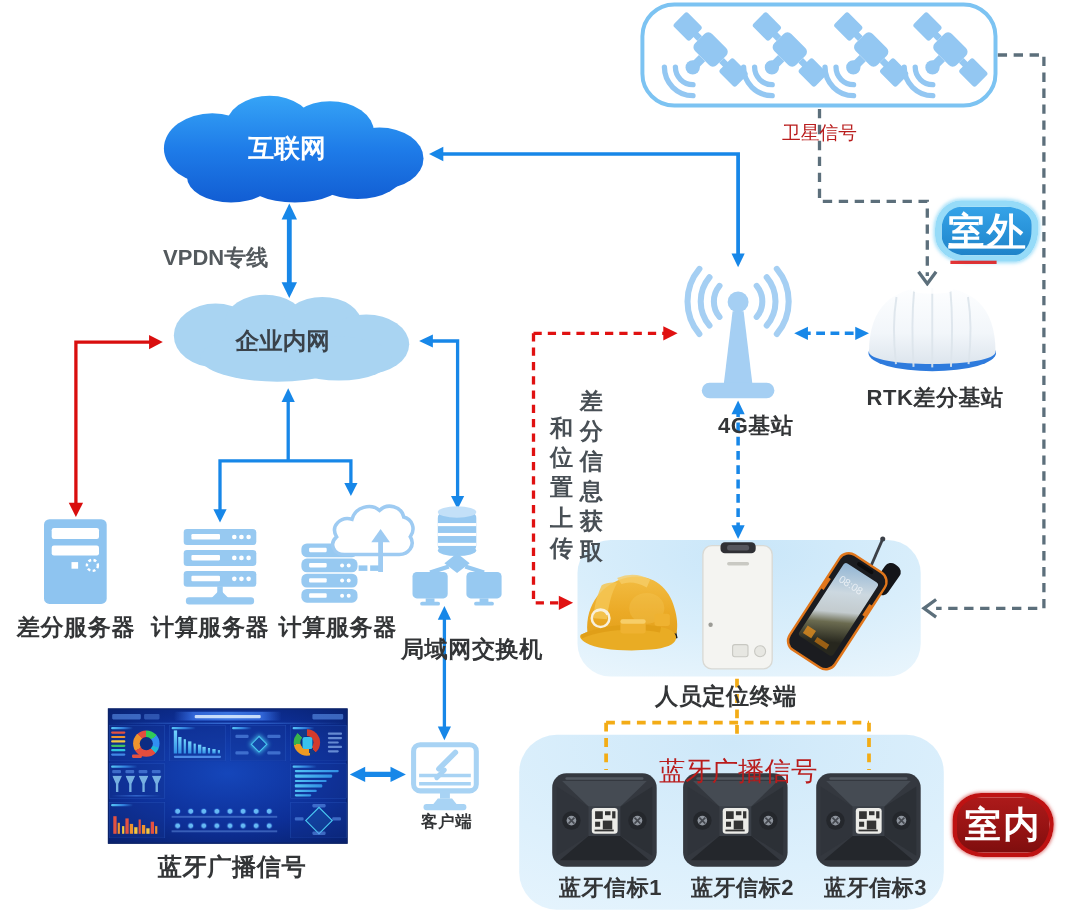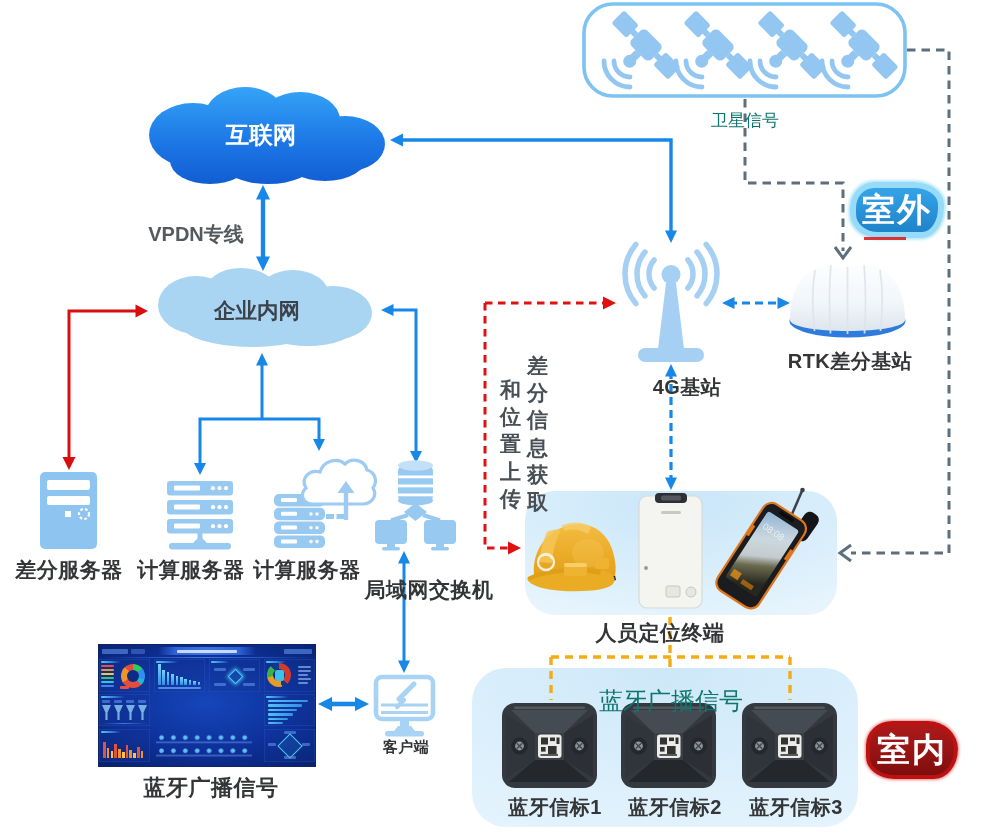--- a/index.html
+++ b/index.html
@@ -2,36 +2,36 @@
 <html><head>
 <meta charset="utf-8">
 <style>
   html,body{margin:0;padding:0;background:#fff;}
   #stage{position:relative;width:992px;height:837px;background:#fff;overflow:hidden;
          font-family:"Liberation Sans",sans-serif;}
   .abs{position:absolute;}
   .lbl{position:absolute;white-space:nowrap;transform:translateX(-50%);
        font-family:"Liberation Sans",sans-serif;}
   .lbl-dark{color:#333537;font-weight:700;font-size:21px;letter-spacing:0.5px;}
-  .lbl-gray{color:#0f766e;font-weight:400;}
+  .lbl-gray{color:#b91c1c;font-weight:400;}
   .cloud-label{position:absolute;transform:translate(-50%,-50%);white-space:nowrap;font-weight:700;}
 
   
   #terminal-box{left:525px;top:491px;width:312px;height:124px;border-radius:30px;
     background:radial-gradient(130% 150% at 50% 8%, #C9E6F9 0%, #D9EEFB 40%, #EDF7FD 78%, #F6FBFE 100%);}
   #beacon-box{left:472px;top:668px;width:386px;height:159px;border-radius:34px;
     background:radial-gradient(140% 160% at 50% 5%, #CEE8F9 0%, #DDF0FC 45%, #EFF8FE 100%);}
 
   
   .zone-badge{position:absolute;display:flex;align-items:center;justify-content:center;
     color:#fff;font-weight:700;font-size:34px;letter-spacing:2px;}
   #outdoor-badge{left:850px;top:182px;width:82px;height:44px;font-size:33px;
     background:linear-gradient(180deg,#36A3E8 0%,#2892D8 55%,#1F83C9 100%);
     border:6px solid #96DBF8;border-radius:24px 30px 22px 28px / 26px 22px 30px 24px;
-    box-shadow:0 0 3px 1.5px rgba(140,215,246,.7);}
+    box-shadow:0 0 3px 1.5px rgba(140,215,246,.7);text-decoration:underline;}
   #indoor-badge{left:866px;top:721px;width:84px;height:50px;font-size:33px;
     background:linear-gradient(180deg,#AC1A1A 0%,#971313 55%,#7E0E0E 100%);
     border:4px solid #BE1212;border-radius:26px 30px 24px 28px / 24px 28px 30px 22px;
     box-shadow:0 0 3px 1px rgba(200,30,30,.55);}
   #outdoor-redmark{left:864px;top:237px;width:42px;height:3px;background:#E11212;opacity:.85;}
 
   
   .vcol{position:absolute;width:23px;font-size:21px;line-height:27.2px;font-weight:700;
     color:#484F55;word-break:break-all;text-align:center;
     font-family:"Liberation Sans",sans-serif;}

